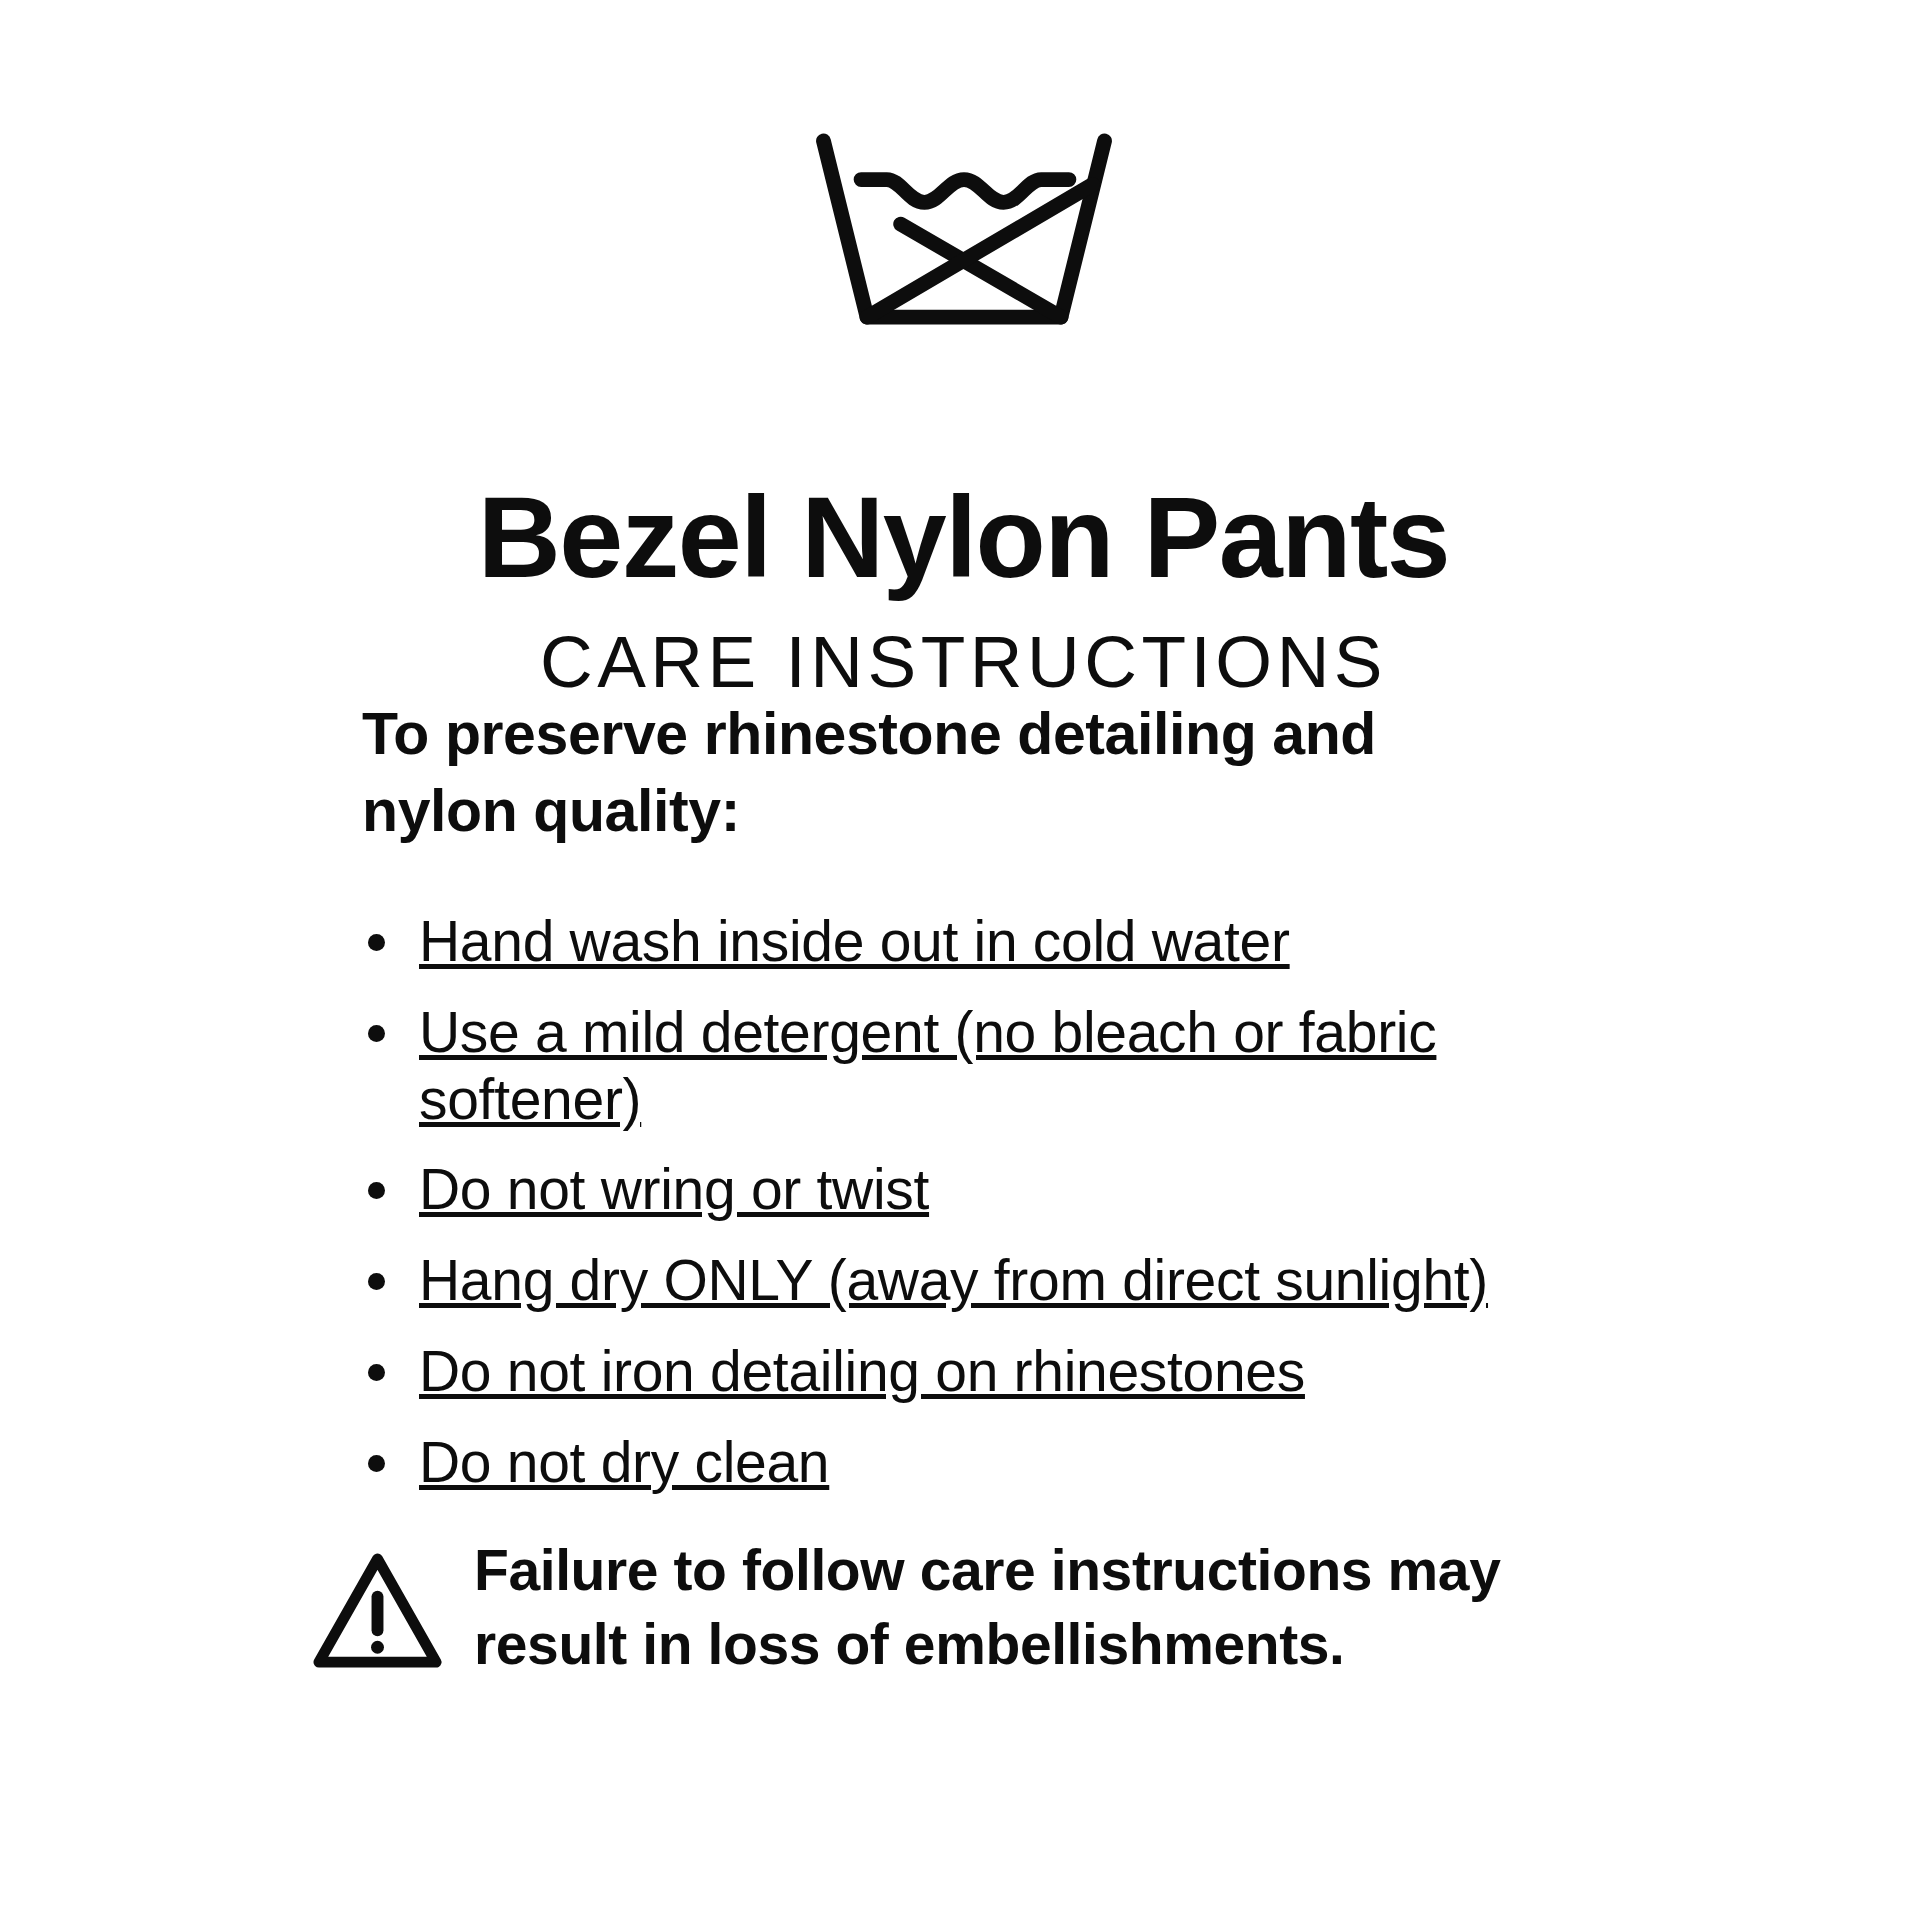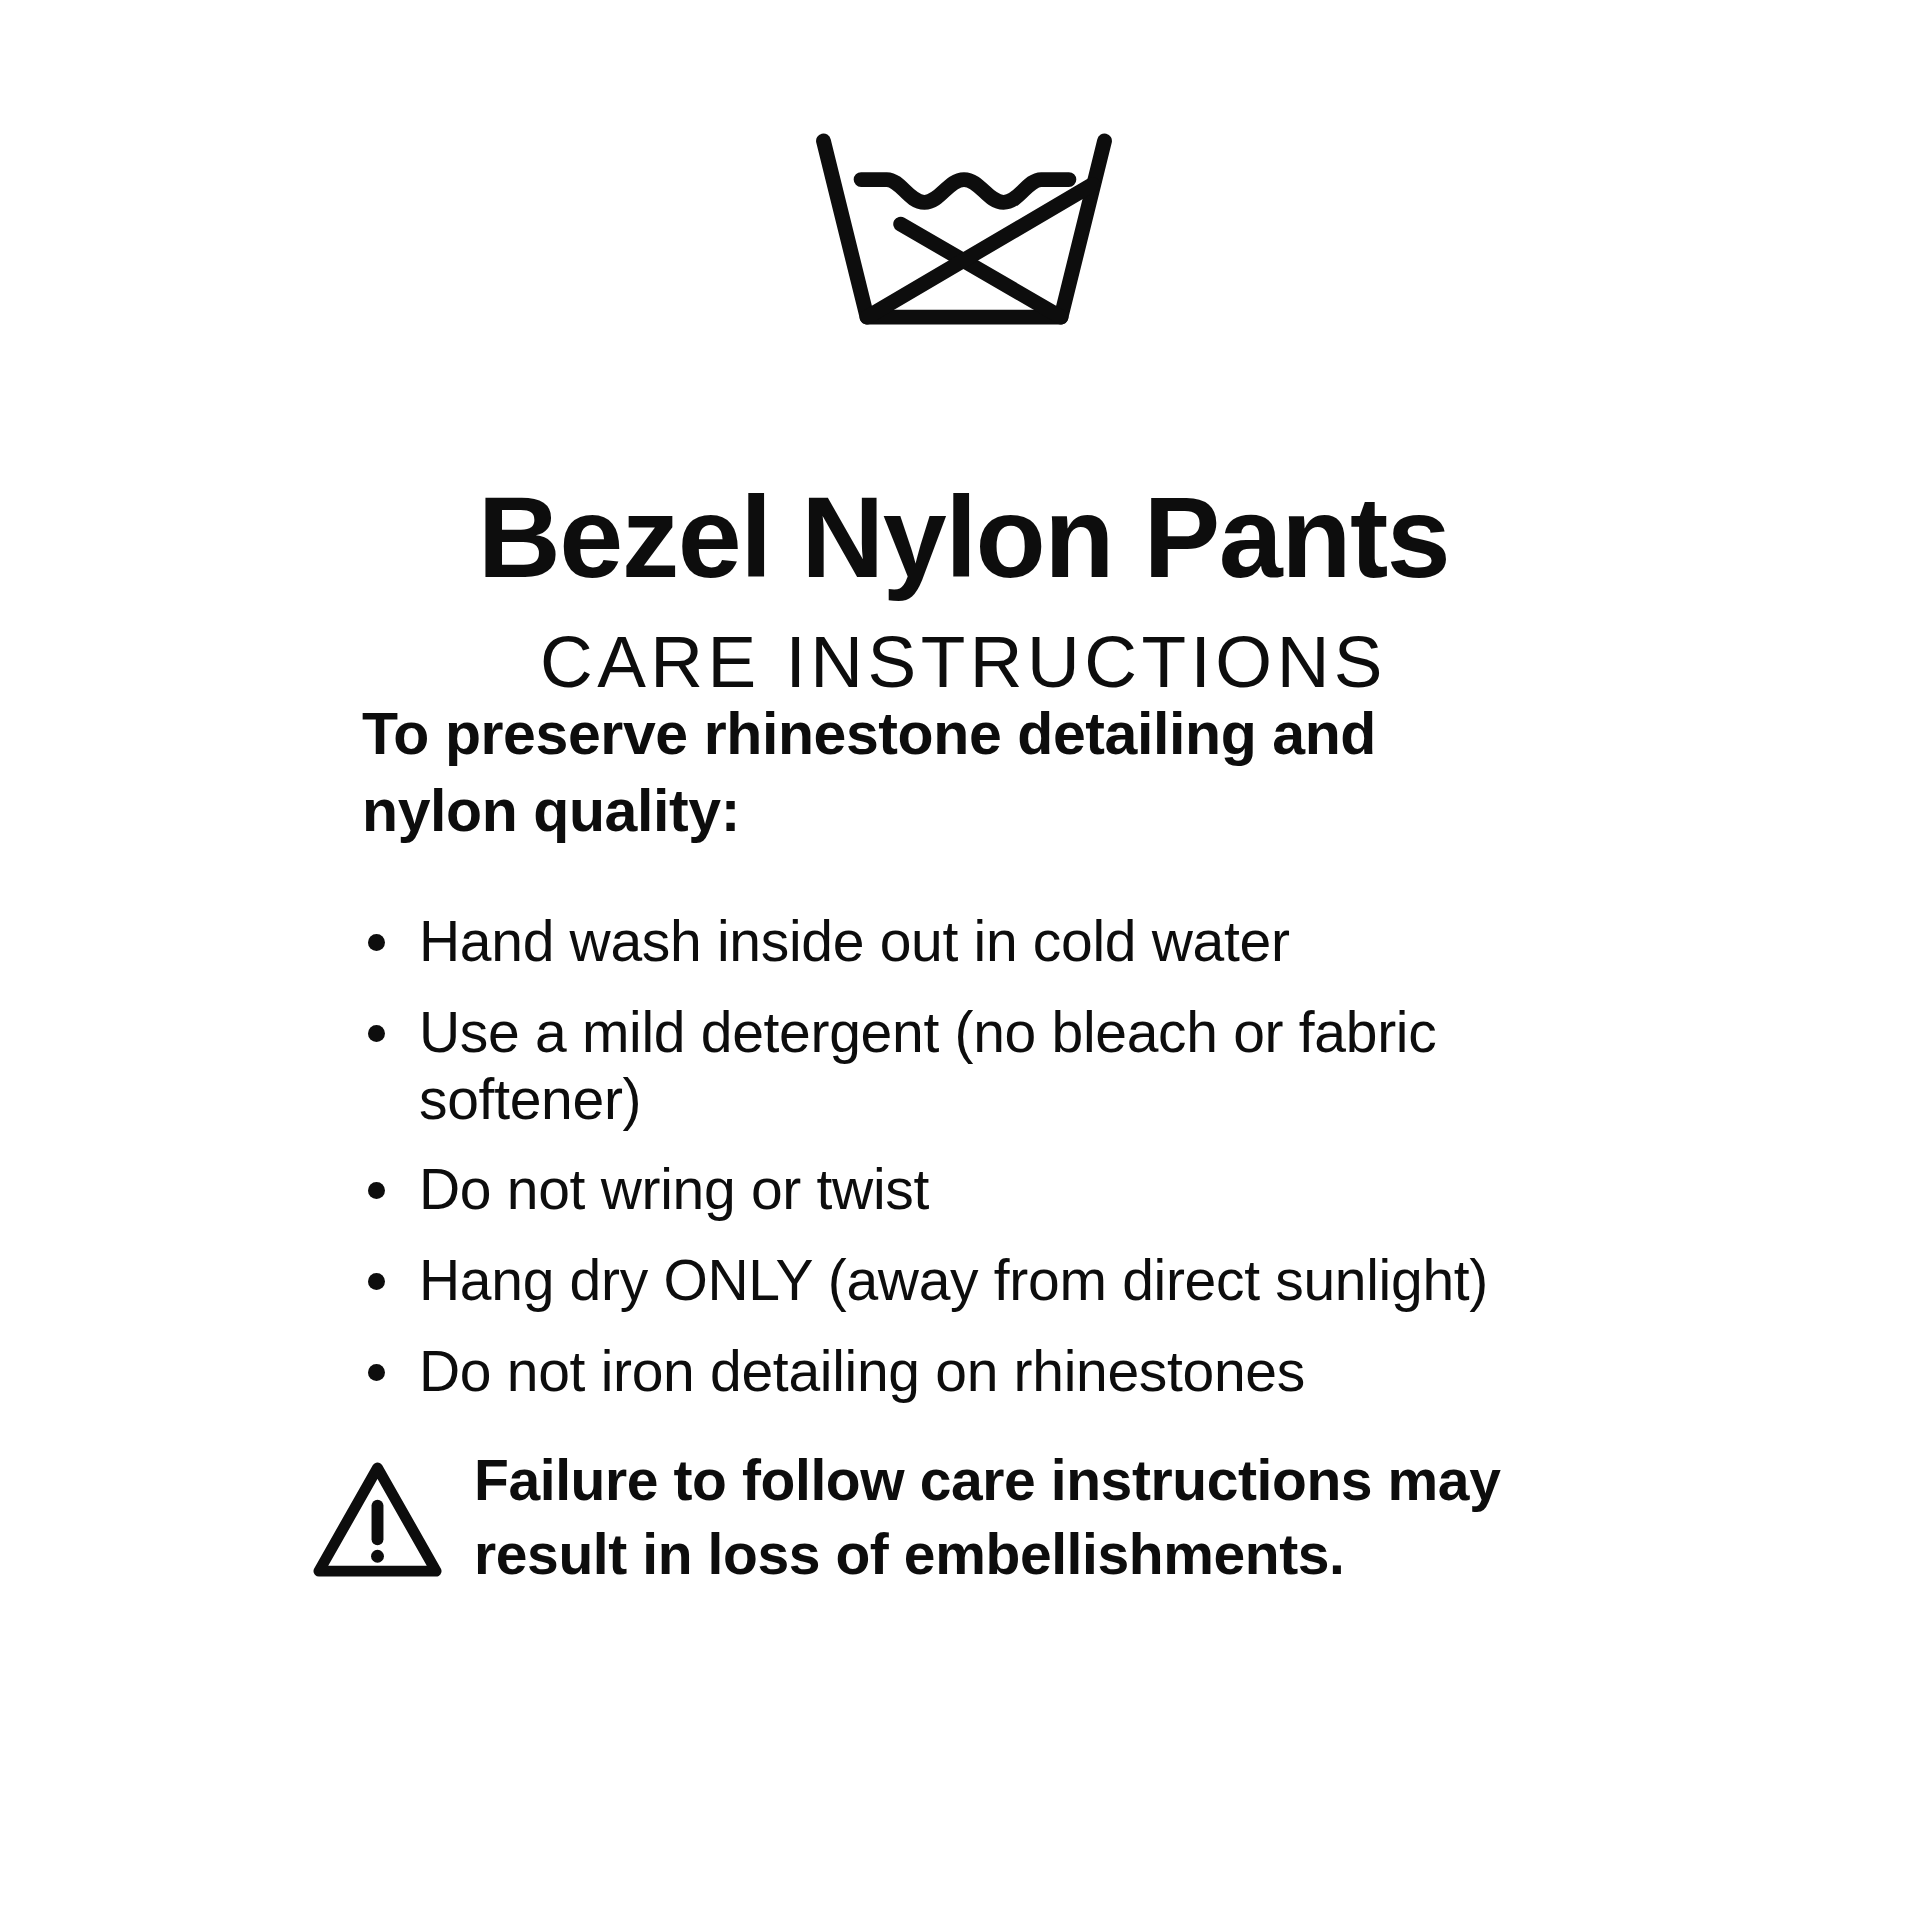--- a/index.html
+++ b/index.html
@@ -94,20 +94,21 @@
     line-height: 1.30;
     margin: 0;
     max-width: 1168px;
     letter-spacing: -0.4px;
   }
 
   .care-list {
     list-style: none;
     margin: 59px 0 4px 0;
     padding: 0;
+    text-decoration: underline;
   }
   .care-item {
     position: relative;
     padding-left: 57px;
     font-size: 57px;
     font-weight: 400;
     line-height: 1.17;
     margin-bottom: 24px;
     letter-spacing: -0.3px;
   }
@@ -183,20 +184,24 @@
         <span>Do not wring or twist</span>
       </li>
       <li class="care-item">
         <span class="bullet-dot"></span>
         <span>Hang dry ONLY (away from direct sunlight)</span>
       </li>
       <li class="care-item">
         <span class="bullet-dot"></span>
         <span>Do not iron detailing on rhinestones</span>
       </li>
+      <li class="care-item">
+        <span class="bullet-dot"></span>
+        <span>Do not dry clean</span>
+      </li>
     </ul>
 
     <div class="warning">
       <svg class="warning-icon" viewBox="0 0 142 136" fill="none" stroke="#0d0d0d" stroke-width="11" stroke-linecap="round" stroke-linejoin="round">
         <path d="M 71 14 L 130 118 L 12 118 Z"></path>
         <line x1="71" y1="52" x2="71" y2="86" stroke-width="12"></line>
         <circle cx="71" cy="103" r="6.5" fill="#0d0d0d" stroke="none"></circle>
       </svg>
       <div class="warning-text">Failure to follow care instructions may result in loss of embellishments.</div>
     </div>

